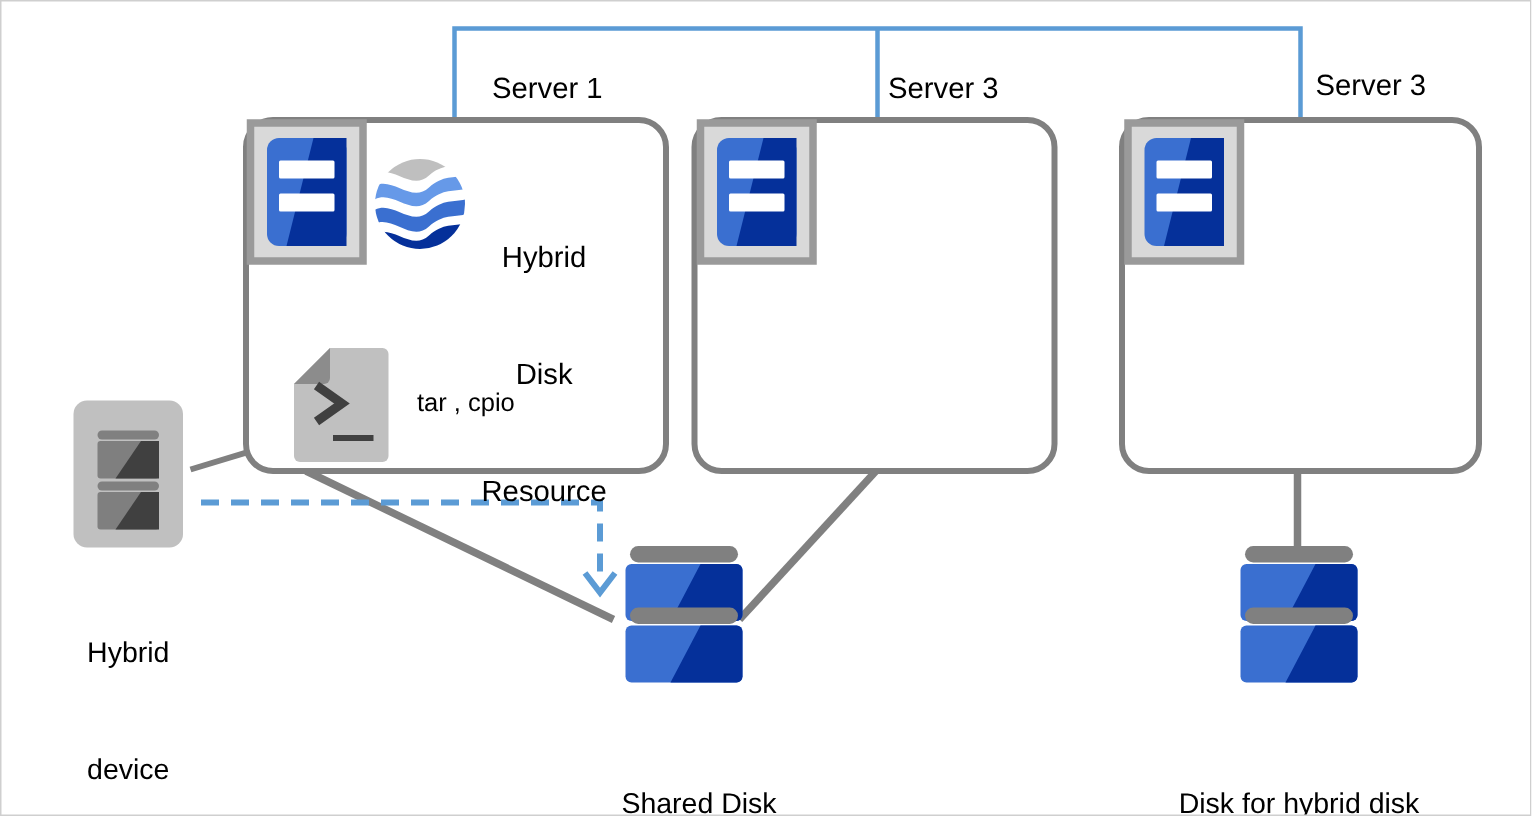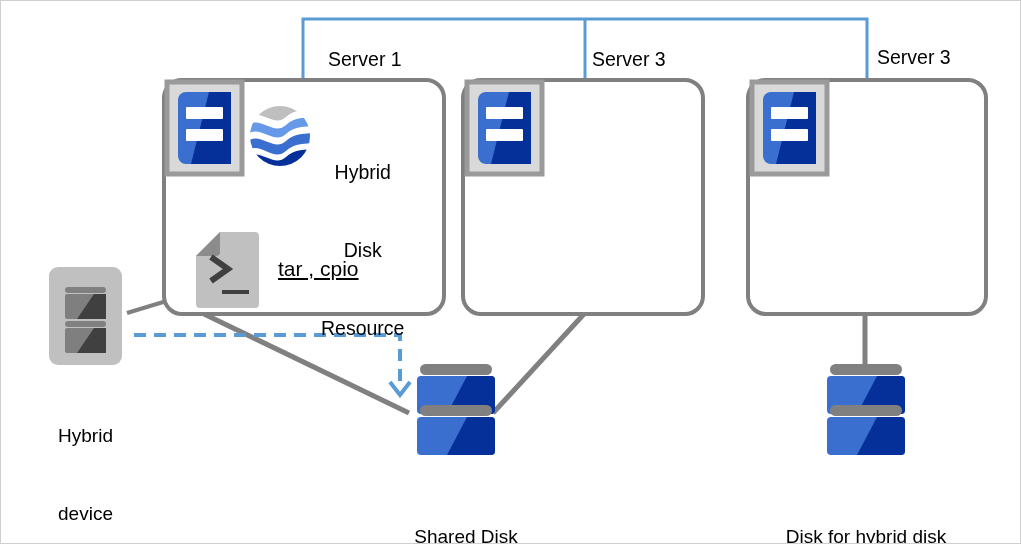--- a/index.html
+++ b/index.html
@@ -31,21 +31,21 @@
     color: #000000;
     font-size: 19px;
     line-height: 25px;
     white-space: pre;
   }
   .lbl-center {
     text-align: center;
   }
   .srv-label { font-size: 19.5px; }
   .res-label { font-size: 19.5px; line-height: 26px; text-align: center; }
-  .tar-label { font-size: 21px; text-decoration: underline; }
+  .tar-label { font-size: 17px; }
   .dev-label { font-size: 19px; line-height: 26px; }
   .disk-label { font-size: 19px; line-height: 26px; }
 </style>
 </head>
 <body>
 
 <div id="canvas">
 
   <svg class="svg-layer" viewBox="0 0 1021 544">
     <defs>

